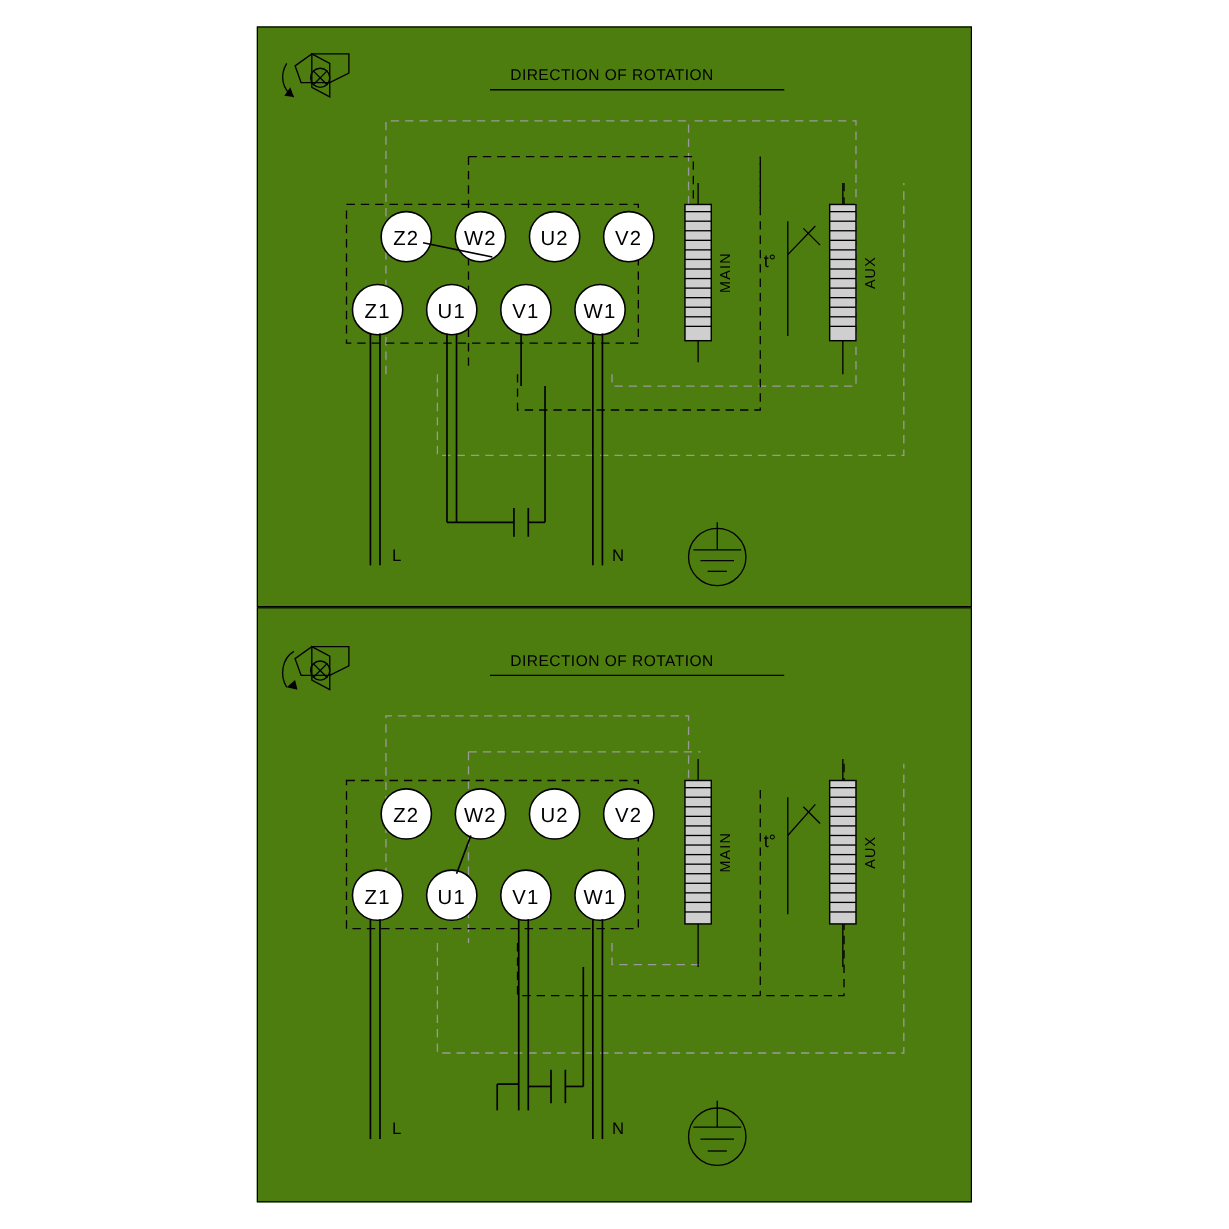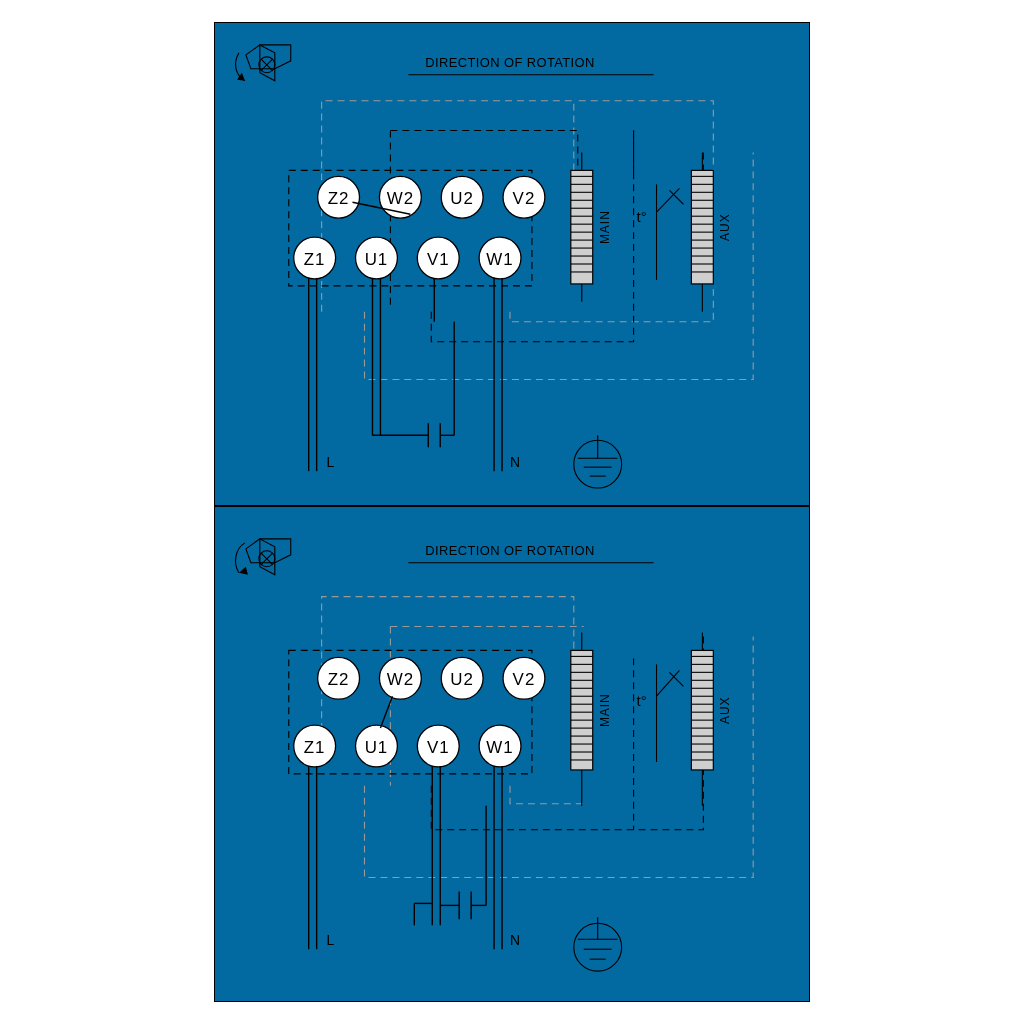--- a/index.html
+++ b/index.html
@@ -17,21 +17,21 @@
   #stage {
     position: absolute;
     left: 0; top: 0;
     width: 1024px;
     height: 1024px;
   }
   .panel {
     position: absolute;
     border: 1.5px solid #000;
     box-sizing: border-box;
-    background: #0369a1;
+    background: #4d7c0f;
   }
   #panel-top {
     left: 214px; top: 22px; width: 596px; height: 484px;
   }
   #panel-bottom {
     left: 214px; top: 506px; width: 596px; height: 496px;
   }
   svg.diagram {
     position: absolute;
     left: 0; top: 0;

